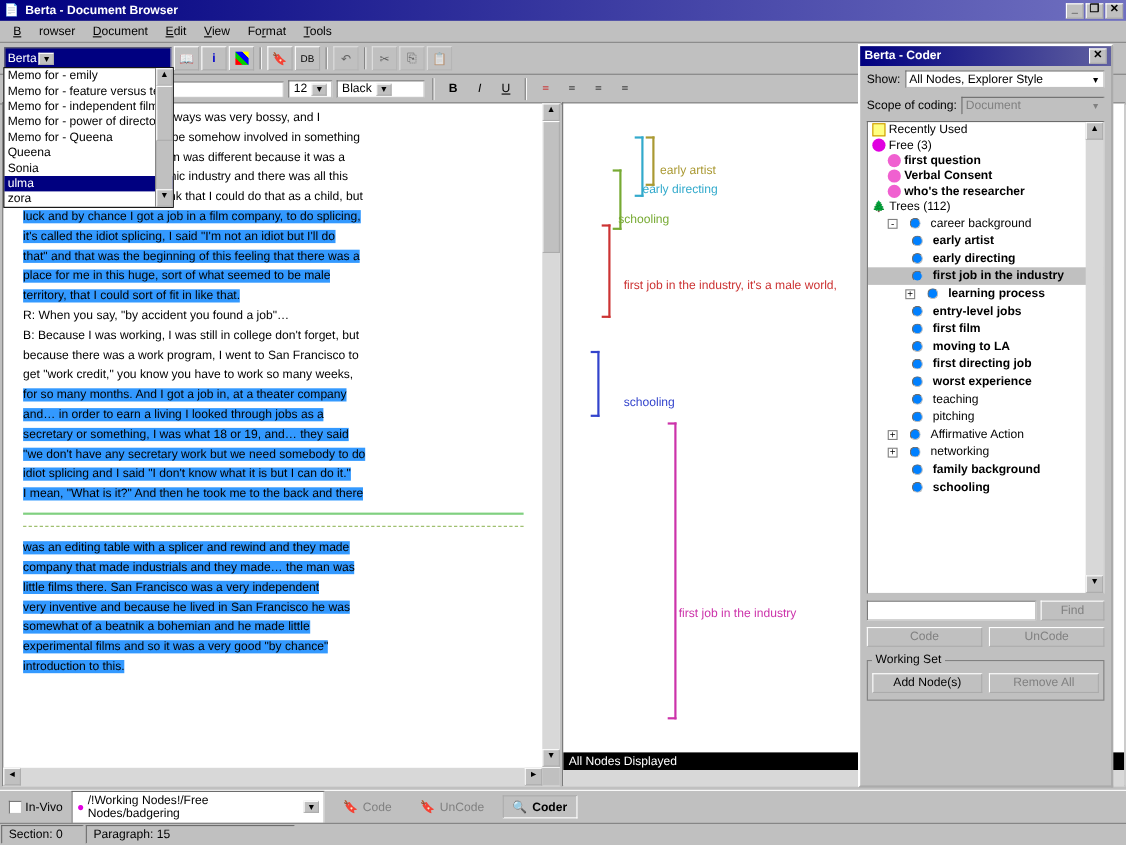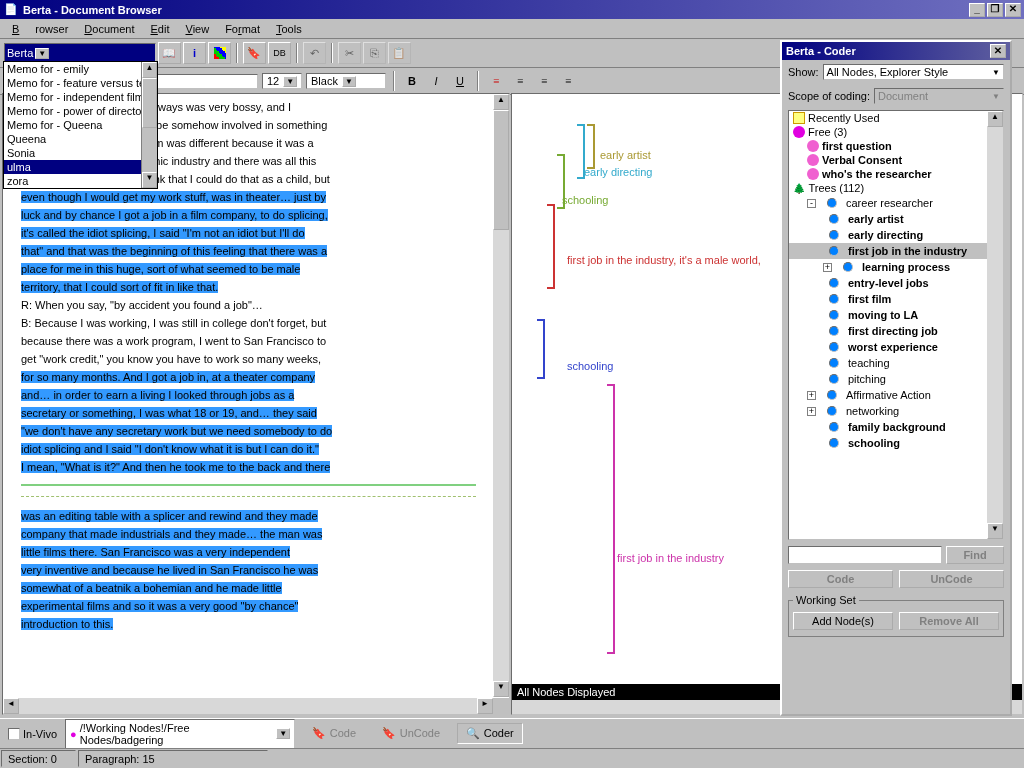--- a/index.html
+++ b/index.html
@@ -79,34 +79,34 @@
 .coder .node.sel{background:#c0c0c0;}
 .nico{width:12px;height:12px;display:inline-block;border-radius:50%;}
 .nico.folder{border-radius:0;background:#ffff80;border:1px solid #cc9900;}
 .nico.free{background:#e000e0;}
 .nico.pink{background:#f060d0;}
 .nico.tree{background:#0080ff;width:10px;height:10px;}
 .exp{display:inline-block;width:9px;height:9px;border:1px solid #808080;text-align:center;line-height:7px;font-size:9px;background:#fff;margin-right:2px;}
 .coder .searchrow{display:flex;gap:4px;padding:4px 6px;}
 .coder .searchrow input{flex:1;border:1px inset #c0c0c0;background:#fff;padding:2px;}
 .coder .btn{border:1px outset #fff;background:#c0c0c0;padding:2px 6px;text-align:center;}
-.coder .btn.dis{color:#808080;font-weight:bold;}
+.coder .btn.dis{color:#808080;}
 .coder .btnrow{display:flex;gap:6px;padding:2px 6px;}
 .coder .btnrow .btn{flex:1;}
 .coder fieldset{margin:4px 6px;border:1px solid #808080;padding:4px;}
 .coder fieldset legend{padding:0 3px;}
 .coder fieldset .btnrow{padding:2px 0;}
 
 
 .bottombar{position:absolute;bottom:20px;left:0;right:0;height:30px;background:#c0c0c0;border-top:1px solid #fff;display:flex;align-items:center;padding:2px 8px;gap:8px;}
 .bottombar .chk{display:flex;align-items:center;gap:3px;}
 .bottombar .pathsel{background:#fff;border:1px inset #c0c0c0;padding:2px 4px;width:230px;display:flex;align-items:center;}
 .bottombar .pathsel .arrow{margin-left:auto;font-size:8px;background:#c0c0c0;border:1px outset #fff;padding:0 2px;}
 .bottombar .bbtn{border:1px solid #c0c0c0;padding:3px 8px;color:#808080;}
-.bottombar .bbtn.on{border:1px inset #fff;color:#000;}
+.bottombar .bbtn.on{border:1px inset #fff;color:#000;font-weight:bold;}
 
 
 .statusbar{position:absolute;bottom:0;left:0;right:0;height:20px;background:#c0c0c0;border-top:1px solid #808080;display:flex;align-items:center;}
 .statusbar .cell{border:1px inset #c0c0c0;padding:2px 6px;margin:1px;height:17px;}
 .statusbar .cell:nth-child(1){width:75px;}
 .statusbar .cell:nth-child(2){width:190px;}
 .statusbar .cell:nth-child(3){flex:1;margin-top:47px;}
 </style>
 </head>
 <body>
@@ -202,21 +202,20 @@
 </div>
 
 <div class="workspace">
   <div class="docpane">
     <div class="doctext" id="doctext">
         <div><span style="white-space: pre;">                             </span><span>w, I just always was very bossy, and I</span></div>
         <div><span style="white-space: pre;">                             </span><span>ranted to be somehow involved in something</span></div>
         <div><span style="white-space: pre;">                             </span><span>c.  Now film was different because it was a</span></div>
         <div><span style="white-space: pre;">                             </span><span>a monolithic industry and there was all this</span></div>
         <div><span>equipment, that I did not think that I could do that as a child, but</span></div>
-        <div><span class="hl">even though I would get my work stuff, was in theater… just by</span></div>
         <div><span class="hl">luck and by chance I got a job in a film company, to do splicing,</span></div>
         <div><span class="hl">it's called the idiot splicing, I said "I'm not an idiot but I'll do</span></div>
         <div><span class="hl">that" and that was the beginning of this feeling that there was a</span></div>
         <div><span class="hl">place for me in this huge, sort of what seemed to be male</span></div>
         <div><span class="hl">territory, that I could sort of fit in like that.</span></div>
         <div><span>R:   When you say, "by accident you found a job"…</span></div>
         <div><span>B:   Because I was working, I was still in college don't forget, but</span></div>
         <div><span>because there was a work program, I went to San Francisco to</span></div>
         <div><span>get "work credit," you know you have to work so many weeks,</span></div>
         <div><span class="hl">for so many months.  And I got a job in, at a theater company</span></div>
@@ -306,21 +305,21 @@
         <span class="nico pink"></span>
         <span style="font-weight: bold;">who's the researcher</span>
       </div>
       <div class="node ind0">
         <span style="font-size: 10px;">🌲</span>
         <span>Trees (112)</span>
       </div>
       <div class="node ind1">
         <span class="exp">-</span>
         <span class="nico tree"></span>
-        <span>career researcher</span>
+        <span>career background</span>
       </div>
       <div class="node ind2">
         <span class="nico tree"></span>
         <span style="font-weight: bold;">early artist</span>
       </div>
       <div class="node ind2">
         <span class="nico tree"></span>
         <span style="font-weight: bold;">early directing</span>
       </div>
       <div class="node ind2 sel">

